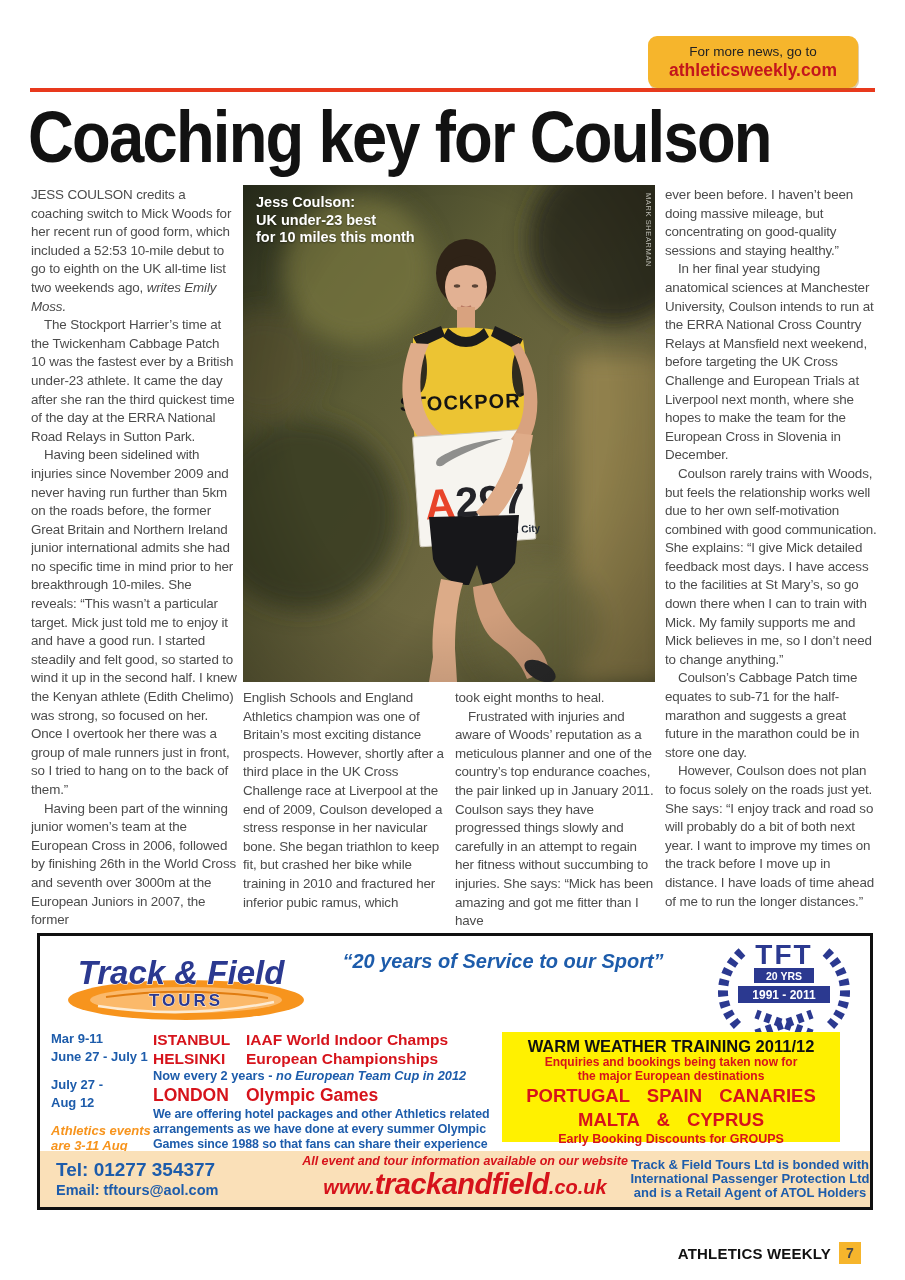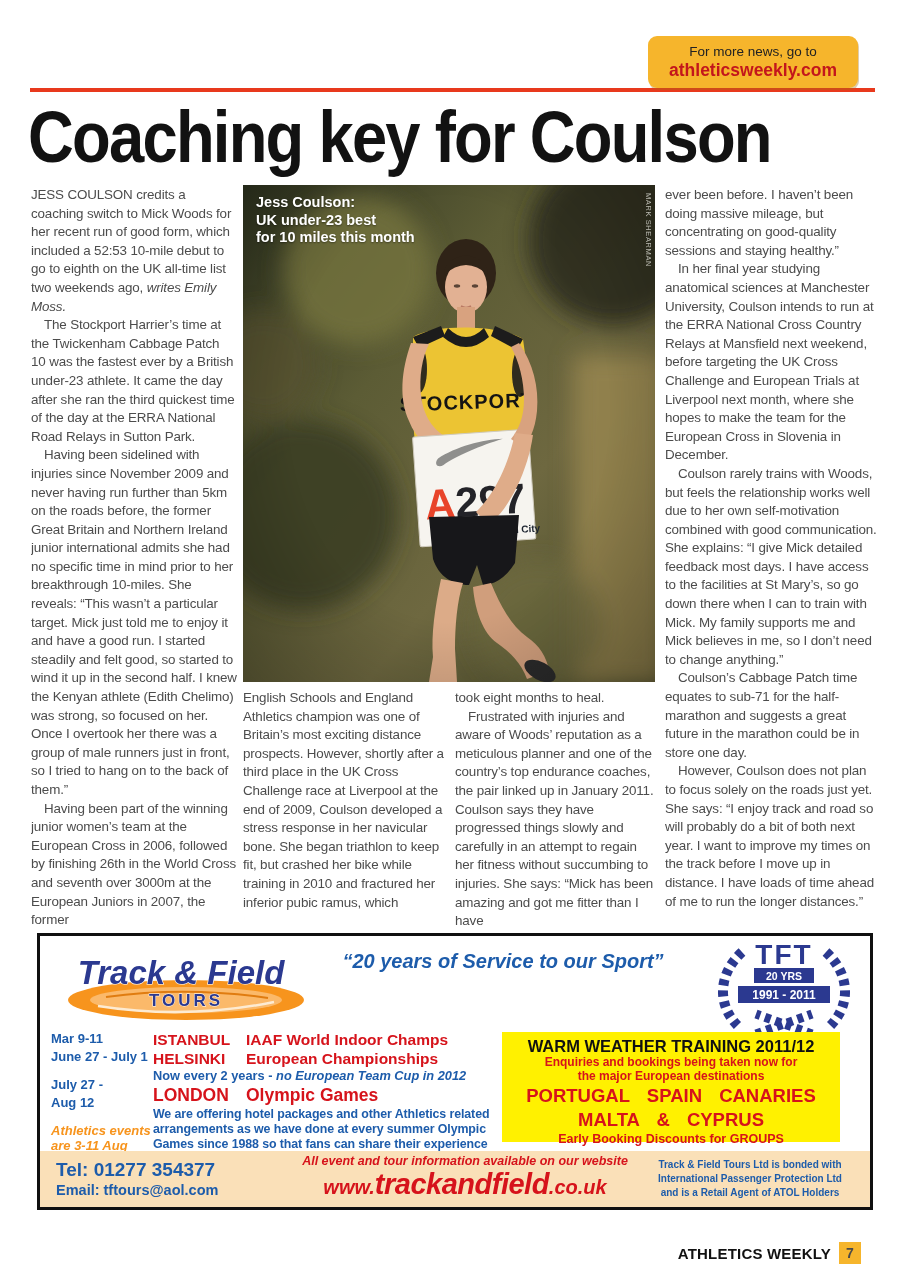--- a/index.html
+++ b/index.html
@@ -63,21 +63,21 @@
   .contact{position:absolute;left:0;right:0;bottom:0;height:56px;background:#fae0b8;display:flex;align-items:center;}
   .c-left{margin-left:16px;width:244px;color:#1d5cab;font-weight:bold;}
   .c-left .tel{font-size:19px;line-height:22px;}
   .c-left .email{font-size:14.5px;line-height:18px;}
   .c-mid{width:330px;text-align:center;color:#d6131b;font-weight:bold;font-style:italic;}
   .c-mid .wnote{font-size:12.5px;line-height:15px;}
   .c-mid .web{line-height:30px;white-space:nowrap;}
   .c-mid .wpre{font-size:20px;}
   .c-mid .wmain{font-size:29px;letter-spacing:-.5px;}
   .c-mid .wsuf{font-size:20px;}
-  .c-right{flex:1;text-align:center;color:#1d5cab;font-weight:bold;font-size:10px;line-height:14px;font-style:normal;}
+  .c-right{flex:1;text-align:center;color:#1d5cab;font-weight:bold;font-size:13px;line-height:14px;font-style:normal;}
 
   
   .footer{position:absolute;top:1242px;right:44px;display:flex;align-items:center;gap:8px;}
   .footer .mag{font-size:15px;font-weight:bold;color:#111;letter-spacing:.2px;}
   .footer .pg{width:22px;height:22px;background:#f6b52c;color:#4a4a4a;font-weight:bold;font-size:14px;display:flex;align-items:center;justify-content:center;}
 </style>
 </head>
 <body>
 
 <div class="page">

